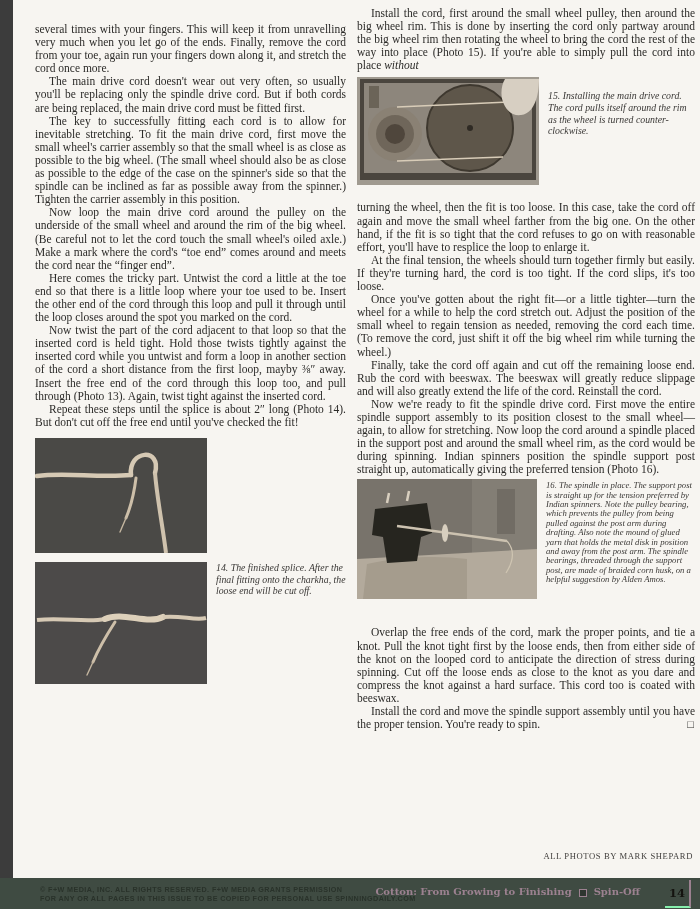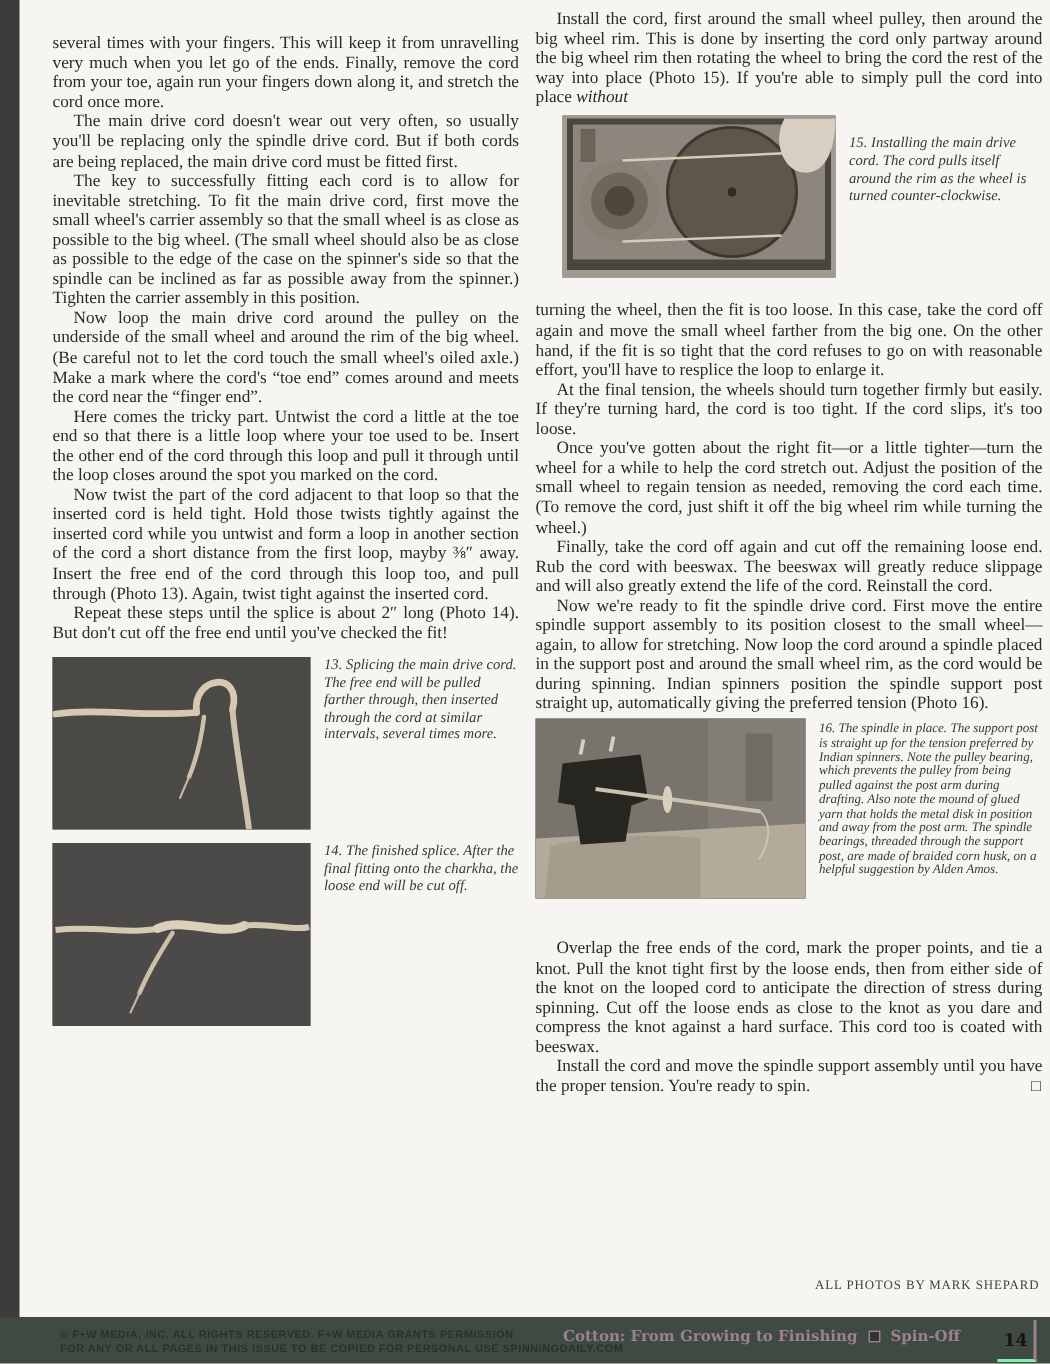--- a/index.html
+++ b/index.html
@@ -15,21 +15,21 @@
   .col-right{width:338px;}
   p.body{margin:0;font-size:11.5px;line-height:13.1px;text-align:justify;text-indent:14px;}
   p.body.noindent{text-indent:0;margin-top:16px;}
   h2.section{font-family:"DejaVu Serif",serif;font-size:16px;font-weight:bold;margin:10px 0 6px 0;color:#232220;}
   .photo-row{display:flex;align-items:flex-start;}
   .photo-frame{flex:none;background:#4f4d4b;}
   .caption{font-style:italic;font-size:9.8px;line-height:11.6px;color:#3a3836;margin-left:9px;width:131px;text-align:left;}
   .caption.small{font-size:8.7px;line-height:9.35px;width:146px;}
   .row13{margin-top:9px;}
   .row14{margin-top:9px;}
-  .row15{margin-top:5px;margin-left:18px;}
+  .row15{margin-top:5px;}
   .row16{margin-top:3px;margin-bottom:4px;min-height:143px;}
   .cap15{padding-top:13px;width:142px;}
   .cap16{padding-top:2px;}
   .cont{margin-top:4px;}
   p.final{position:relative;}
   .endmark{position:absolute;right:1px;bottom:0;font-size:11px;color:#2b2a28;}
   .credit{position:absolute;right:7px;top:851px;font-size:8.6px;letter-spacing:.6px;color:#403e3c;}
   .footer-bar{position:absolute;left:0;top:878px;width:700px;height:31px;background:#3f4b42;}
   .copyright{position:absolute;left:40px;top:7px;font-family:"Liberation Sans",sans-serif;font-weight:bold;
     font-size:7.2px;line-height:9.4px;letter-spacing:.4px;color:#29322a;}
@@ -63,21 +63,20 @@
         <svg width="172" height="115" viewBox="0 0 172 115" preserveAspectRatio="none">
           <rect width="172" height="115" fill="#4f4d4b"></rect>
           <rect width="172" height="115" fill="#434140" opacity="0.35"></rect>
           <path d="M2,38 C30,34 62,40 96,37" stroke="#d6c9b4" stroke-width="4.5" fill="none" stroke-linecap="round"></path>
           <path d="M96,37 C93,12 127,9 120,35" stroke="#d6c9b4" stroke-width="4.5" fill="none" stroke-linecap="round"></path>
           <path d="M120,35 C122,60 128,90 131,115" stroke="#cfc2ad" stroke-width="4" fill="none"></path>
           <path d="M101,40 C99,56 96,68 91,80" stroke="#cdbfa9" stroke-width="3" fill="none" stroke-linecap="round"></path>
           <path d="M91,80 L85,94" stroke="#c4b6a0" stroke-width="1.4" fill="none" stroke-linecap="round"></path>
         </svg>
       </div>
-      <div class="caption">13. Splicing the main drive cord. The free end will be pulled farther through, then inserted through the cord at similar intervals, several times more.</div>
     </div>
 
     <div class="photo-row row14">
       <div class="photo-frame" style="width:172px;height:122px;">
         <svg width="172" height="122" viewBox="0 0 172 122" preserveAspectRatio="none">
           <rect width="172" height="122" fill="#504e4c"></rect>
           <rect width="172" height="122" fill="#454342" opacity="0.3"></rect>
           <path d="M2,58 C28,55 52,61 70,57" stroke="#d6c9b4" stroke-width="4" fill="none"></path>
           <path d="M70,57 C88,49 112,63 128,55" stroke="#ddd0ba" stroke-width="6" fill="none" stroke-linecap="round"></path>
           <path d="M128,55 C146,53 160,59 171,56" stroke="#d6c9b4" stroke-width="4" fill="none"></path>

